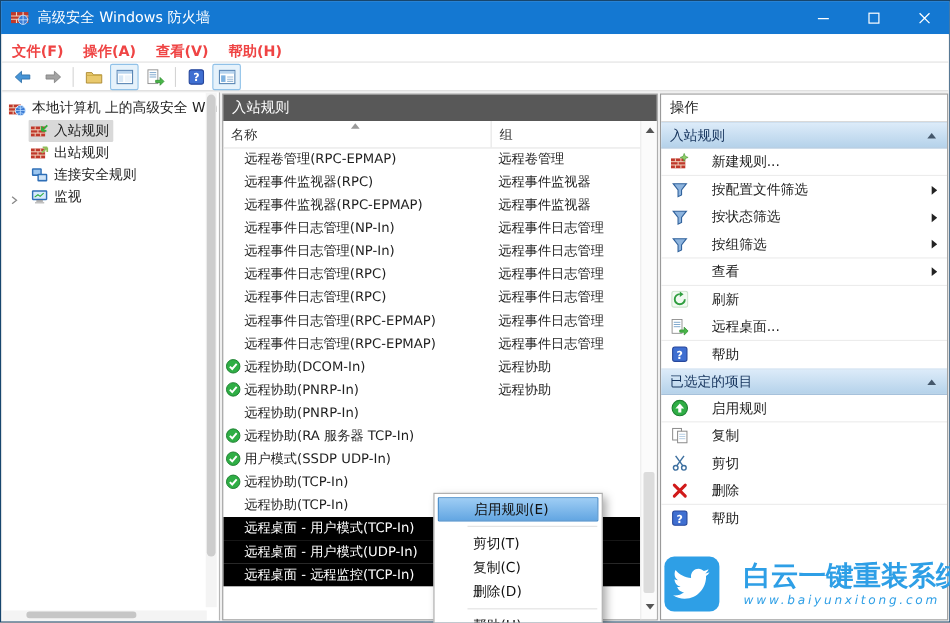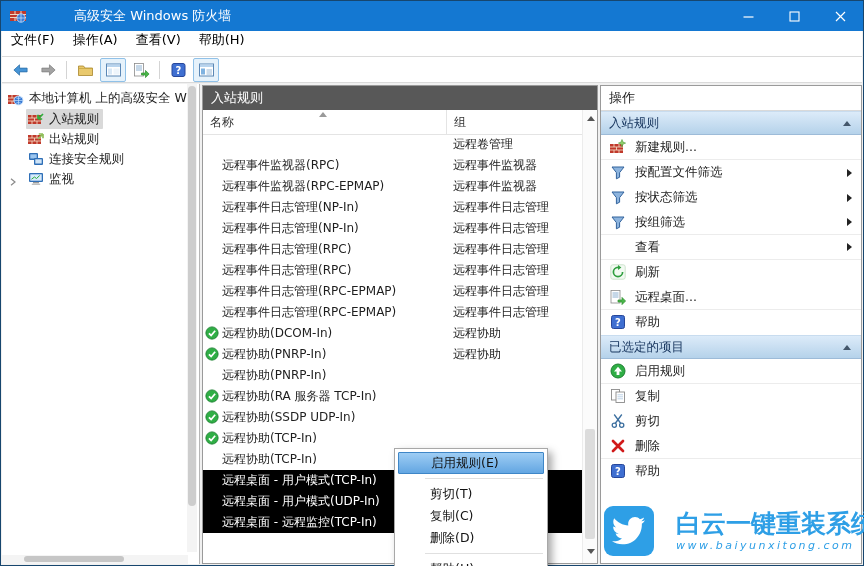--- a/index.html
+++ b/index.html
@@ -2,30 +2,30 @@
 <html><head>
 <meta charset="utf-8">
 <style>
   html,body{margin:0;padding:0;background:#888;}
   body{width:864px;height:566px;position:relative;overflow:hidden;
        font-family:"DejaVu Sans","Liberation Sans",sans-serif;font-size:12px;color:#1e1e1e;
        -webkit-font-smoothing:antialiased;}
   .win{position:absolute;inset:0;background:#f0f0f0;border:1px solid #17466e;box-sizing:border-box;}
 
   
-  .titlebar{position:absolute;left:0;top:0;right:0;height:30px;background:#1478d2;display:flex;align-items:center;gap:40px;}
+  .titlebar{position:absolute;left:0;top:0;right:0;height:30px;background:#1478d2;display:flex;align-items:center;}
   .titlebar .app-icon{width:16px;height:16px;margin:0 8px 0 9px;}
   .titlebar .title{color:#fff;font-size:13px;}
   .win-controls{position:absolute;right:0;top:0;height:30px;display:flex;}
   .win-btn{width:46px;height:30px;display:flex;align-items:center;justify-content:center;}
   .win-btn svg{width:11px;height:11px;}
 
   
   .menubar{position:absolute;left:1px;top:30px;right:1px;height:25px;background:#fff;border-bottom:1px solid #dadada;display:flex;align-items:center;}
-  .menu-item{padding:0 9px;font-size:13px;color:#000000;height:100%;display:flex;align-items:flex-start;cursor:default;}
+  .menu-item{padding:0 9px;font-size:13px;color:#ef4444;height:100%;display:flex;align-items:flex-end;cursor:default;font-weight:bold;}
 
   
   .toolbar{position:absolute;left:1px;top:56px;right:1px;height:26px;background:#fff;border-bottom:1px solid #dadada;display:flex;align-items:center;padding-left:4px;box-sizing:border-box;}
   .tb-btn{width:24px;height:22px;display:flex;align-items:center;justify-content:center;border:1px solid transparent;border-radius:2px;margin:0 1px;}
   .tb-btn .icon{width:17px;height:16px;}
   .tb-btn.active{border-color:#90c1e8;background:#e6f2fb;}
   .tb-sep{width:1px;height:18px;background:#d4d4d4;margin:0 4px;}
 
   .icon svg{width:100%;height:100%;display:block;}
 
@@ -77,21 +77,21 @@
   .ctx{position:absolute;left:392px;top:364px;width:152px;background:#fff;border:1px solid #a8a8a8;box-shadow:4px 4px 8px rgba(0,0,0,.35);padding:3px 0;z-index:50;}
   .ctx-item{position:relative;height:22px;display:flex;align-items:center;padding-left:32px;font-size:12.5px;color:#111;margin:0 3px;}
   .ctx-item.highlighted{background:linear-gradient(180deg,#9ecdf4,#63a6e2);border:1px solid #3e86c7;box-sizing:border-box;border-radius:1px;}
   .ctx-sep{height:1px;background:#e0e0e0;margin:4px 4px 4px 30px;}
 
   
   .actions{position:absolute;left:598px;top:1px;right:0;bottom:0;background:#fff;border:1px solid #9a9a9a;box-sizing:border-box;overflow:hidden;}
   .actions-title{height:24px;display:flex;align-items:center;padding-left:8px;font-size:13px;color:#222;border-bottom:1px solid #d9d9d9;}
   .sec-header{height:22px;background:linear-gradient(180deg,#dcebf9,#b5d2ea);border-top:1px solid #c8dcef;border-bottom:1px solid #9dbbd8;display:flex;align-items:center;padding:0 8px;color:#15335c;font-size:12.5px;position:relative;}
   .sec-header .collapse{position:absolute;right:10px;width:0;height:0;border-left:4px solid transparent;border-right:4px solid transparent;border-bottom:5px solid #44576b;}
-  .act-item{position:relative;height:25px;display:flex;align-items:center;padding-left:34px;font-size:12.5px;color:#1e1e1e;}
+  .act-item{position:relative;height:25px;display:flex;align-items:center;padding-left:46px;font-size:12.5px;color:#1e1e1e;}
   .act-item .icon{position:absolute;left:9px;top:4px;width:16px;height:16px;}
   .act-item .sub-arrow{position:absolute;right:9px;width:0;height:0;border-top:4px solid transparent;border-bottom:4px solid transparent;border-left:5px solid #222;display:none;}
   .act-item.submenu .sub-arrow{display:block;}
   .act-item.divider{border-bottom:1px solid #ececec;box-sizing:border-box;}
 
   
   .watermark{position:absolute;right:10px;bottom:6px;width:248px;height:54px;display:flex;align-items:center;z-index:40;gap:16px;}
   .wm-logo{width:50px;height:50px;background:#2e9fe6;border-radius:9px;display:flex;align-items:center;justify-content:center;flex:0 0 50px;}
   .wm-logo svg{width:34px;height:30px;}
   .wm-text{margin-left:6px;display:flex;flex-direction:column;}
@@ -346,20 +346,21 @@
             <span class="sort-caret"></span>
           </div>
         <div class="col2">
             <span>组</span>
           </div>
       </div>
       <div class="rowlist">
 
           <div class="row">
 
+            <span class="rname">远程卷管理(RPC-EPMAP)</span>
             <span class="rgroup">远程卷管理</span>
           </div>
 
           <div class="row">
 
             <span class="rname">远程事件监视器(RPC)</span>
             <span class="rgroup">远程事件监视器</span>
           </div>
 
           <div class="row">
@@ -444,21 +445,21 @@
           </div>
 
 
           <div class="row enabled">
             <span class="check icon">
               <svg viewBox="0 0 16 16">
                 <circle cx="8" cy="8" r="7" fill="#2fae45" stroke="#1d8031"></circle>
                 <path d="M4.5 8.3 L7 10.8 L11.6 5.4" stroke="#fff" stroke-width="2" fill="none"></path>
               </svg>
             </span>
-            <span class="rname">远程协助(SSDP UDP-In)</span>
+            <span class="rname">用户模式(SSDP UDP-In)</span>
             <span class="rgroup"></span>
           </div>
 
           <div class="row enabled">
             <span class="check icon">
               <svg viewBox="0 0 16 16">
                 <circle cx="8" cy="8" r="7" fill="#2fae45" stroke="#1d8031"></circle>
                 <path d="M4.5 8.3 L7 10.8 L11.6 5.4" stroke="#fff" stroke-width="2" fill="none"></path>
               </svg>
             </span>

